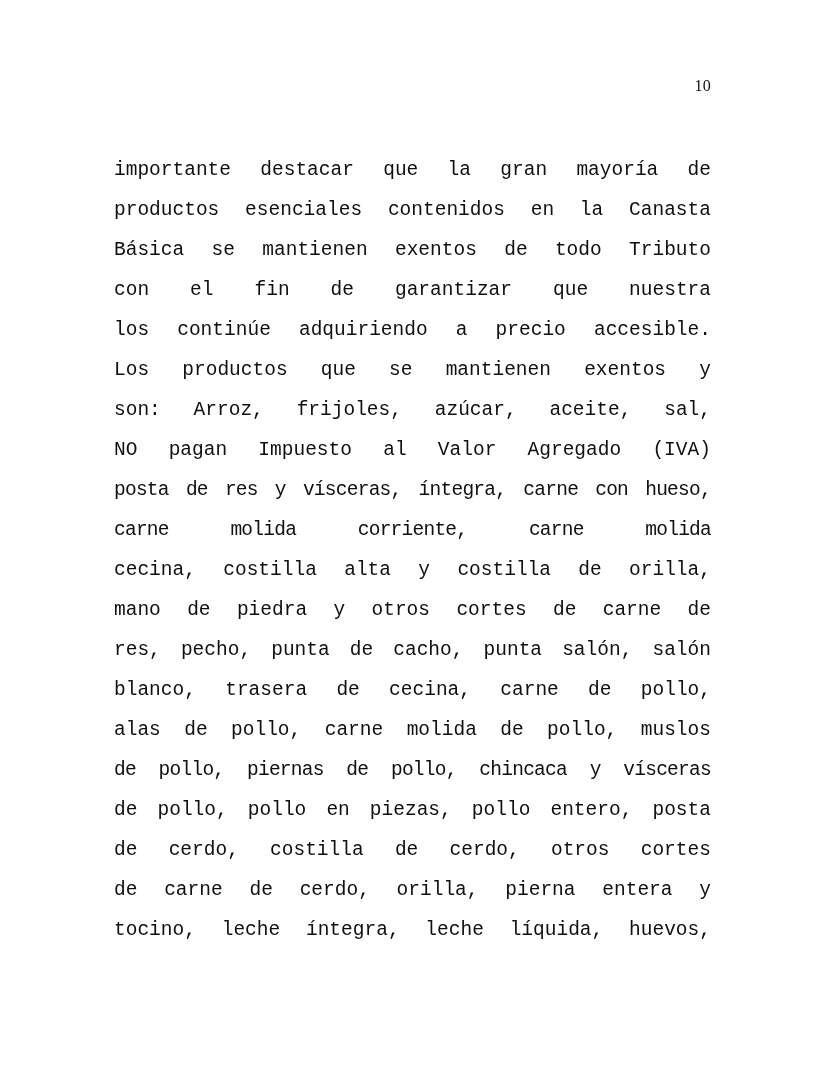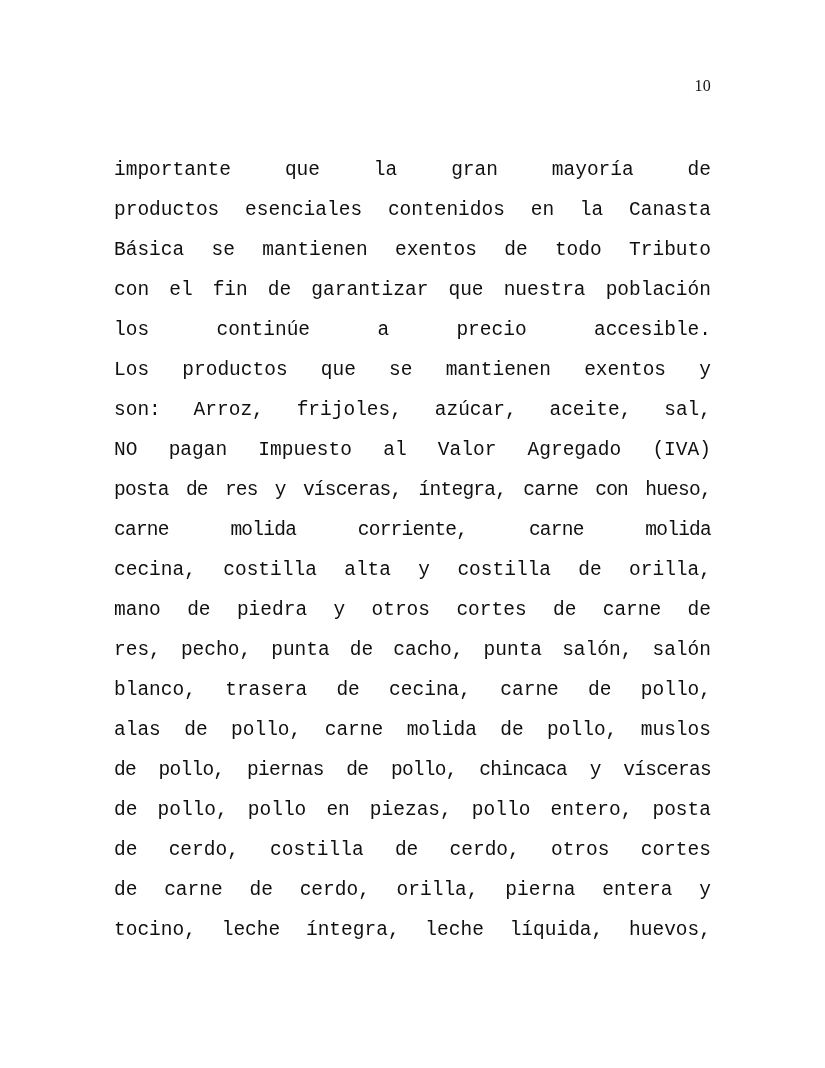--- a/index.html
+++ b/index.html
@@ -73,25 +73,25 @@
   }
 </style>
 </head>
 <body>
 
 <div class="page">
 
   <div class="page-number">10</div>
 
   <div class="body-text">
-      <div class="text-line"><span class="w">importante</span><span class="w">que</span><span class="w">la</span><span class="w">gran</span><span class="w">mayoría</span><span class="w">de</span></div>
+      <div class="text-line"><span class="w">importante</span><span class="w">destacar</span><span class="w">que</span><span class="w">la</span><span class="w">gran</span><span class="w">mayoría</span><span class="w">de</span></div>
       <div class="text-line"><span class="w">productos</span><span class="w">esenciales</span><span class="w">contenidos</span><span class="w">en</span><span class="w">la</span><span class="w">Canasta</span></div>
       <div class="text-line"><span class="w">Básica</span><span class="w">se</span><span class="w">mantienen</span><span class="w">exentos</span><span class="w">de</span><span class="w">todo</span><span class="w">Tributo</span></div>
-      <div class="text-line"><span class="w">con</span><span class="w">el</span><span class="w">fin</span><span class="w">de</span><span class="w">garantizar</span><span class="w">que</span><span class="w">nuestra</span><span class="w">población</span></div>
-      <div class="text-line"><span class="w">los</span><span class="w">continúe</span><span class="w">a</span><span class="w">precio</span><span class="w">accesible.</span></div>
+      <div class="text-line"><span class="w">con</span><span class="w">el</span><span class="w">fin</span><span class="w">de</span><span class="w">garantizar</span><span class="w">que</span><span class="w">nuestra</span></div>
+      <div class="text-line"><span class="w">los</span><span class="w">continúe</span><span class="w">adquiriendo</span><span class="w">a</span><span class="w">precio</span><span class="w">accesible.</span></div>
       <div class="text-line"><span class="w">Los</span><span class="w">productos</span><span class="w">que</span><span class="w">se</span><span class="w">mantienen</span><span class="w">exentos</span><span class="w">y</span></div>
       <div class="text-line"><span class="w">son:</span><span class="w">Arroz,</span><span class="w">frijoles,</span><span class="w">azúcar,</span><span class="w">aceite,</span><span class="w">sal,</span></div>
       <div class="text-line"><span class="w">NO</span><span class="w">pagan</span><span class="w">Impuesto</span><span class="w">al</span><span class="w">Valor</span><span class="w">Agregado</span><span class="w">(IVA)</span></div>
       <div class="text-line tight"><span class="w">posta</span><span class="w">de</span><span class="w">res</span><span class="w">y</span><span class="w">vísceras,</span><span class="w">íntegra,</span><span class="w">carne</span><span class="w">con</span><span class="w">hueso,</span></div>
       <div class="text-line tight"><span class="w">carne</span><span class="w">molida</span><span class="w">corriente,</span><span class="w">carne</span><span class="w">molida</span></div>
       <div class="text-line"><span class="w">cecina,</span><span class="w">costilla</span><span class="w">alta</span><span class="w">y</span><span class="w">costilla</span><span class="w">de</span><span class="w">orilla,</span></div>
       <div class="text-line"><span class="w">mano</span><span class="w">de</span><span class="w">piedra</span><span class="w">y</span><span class="w">otros</span><span class="w">cortes</span><span class="w">de</span><span class="w">carne</span><span class="w">de</span></div>
       <div class="text-line"><span class="w">res,</span><span class="w">pecho,</span><span class="w">punta</span><span class="w">de</span><span class="w">cacho,</span><span class="w">punta</span><span class="w">salón,</span><span class="w">salón</span></div>
       <div class="text-line"><span class="w">blanco,</span><span class="w">trasera</span><span class="w">de</span><span class="w">cecina,</span><span class="w">carne</span><span class="w">de</span><span class="w">pollo,</span></div>
       <div class="text-line"><span class="w">alas</span><span class="w">de</span><span class="w">pollo,</span><span class="w">carne</span><span class="w">molida</span><span class="w">de</span><span class="w">pollo,</span><span class="w">muslos</span></div>

